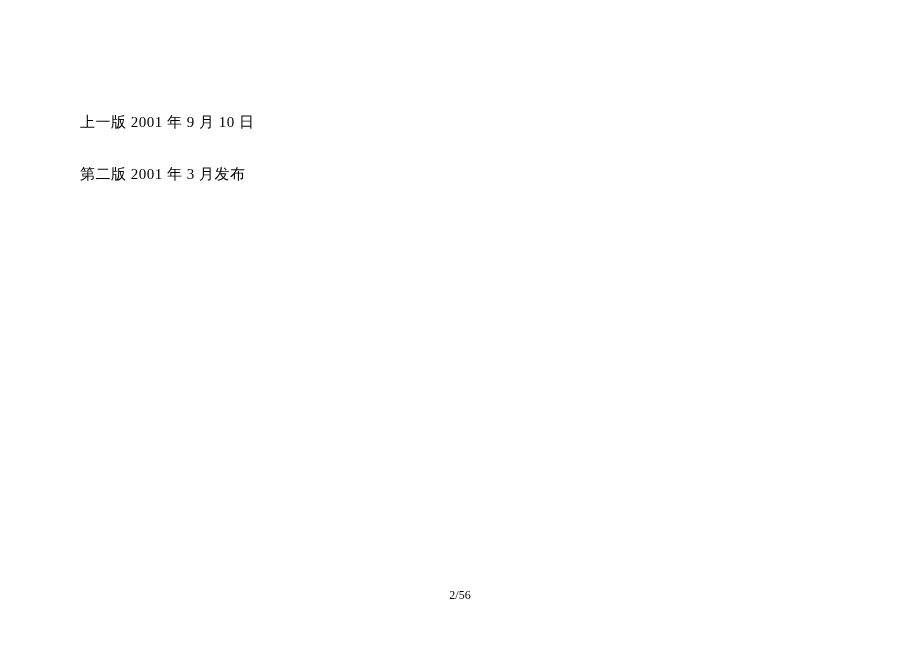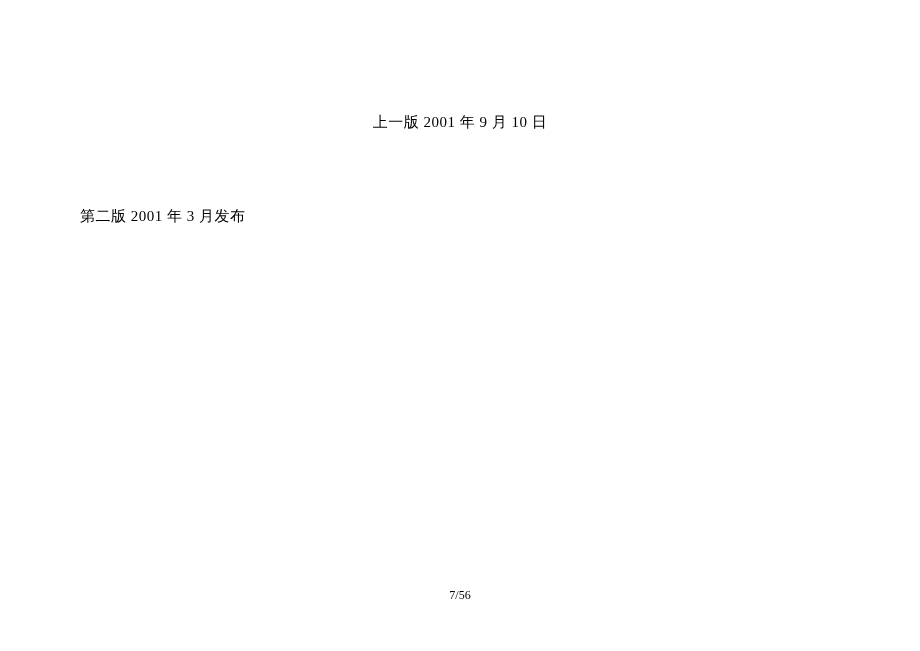--- a/index.html
+++ b/index.html
@@ -17,22 +17,21 @@
     .page-content {
       padding: 110px 80px 0 80px;
     }
     .text-line {
       font-size: 15px;
       color: #000000;
       line-height: 1.6;
       letter-spacing: 0.5px;
     }
     .line-1 {
-      margin-bottom: 70px;
-      text-align: center;
+      margin-bottom: 28px;
     }
     .page-footer {
       position: absolute;
       bottom: 48px;
       left: 0;
       width: 100%;
       text-align: center;
       font-size: 12px;
       color: #000000;
       font-family: "Times New Roman", serif;
@@ -40,14 +39,14 @@
   </style>
 </head>
 <body>
 
 <div class="page-content">
   <p class="text-line line-1">上一版 2001 年 9 月 10 日</p>
   <p class="text-line line-2">第二版 2001 年 3 月发布</p>
 </div>
 
 <div class="page-footer">
-  <span>7/56</span>
+  <span>2/56</span>
 </div>
 
 </body></html>

